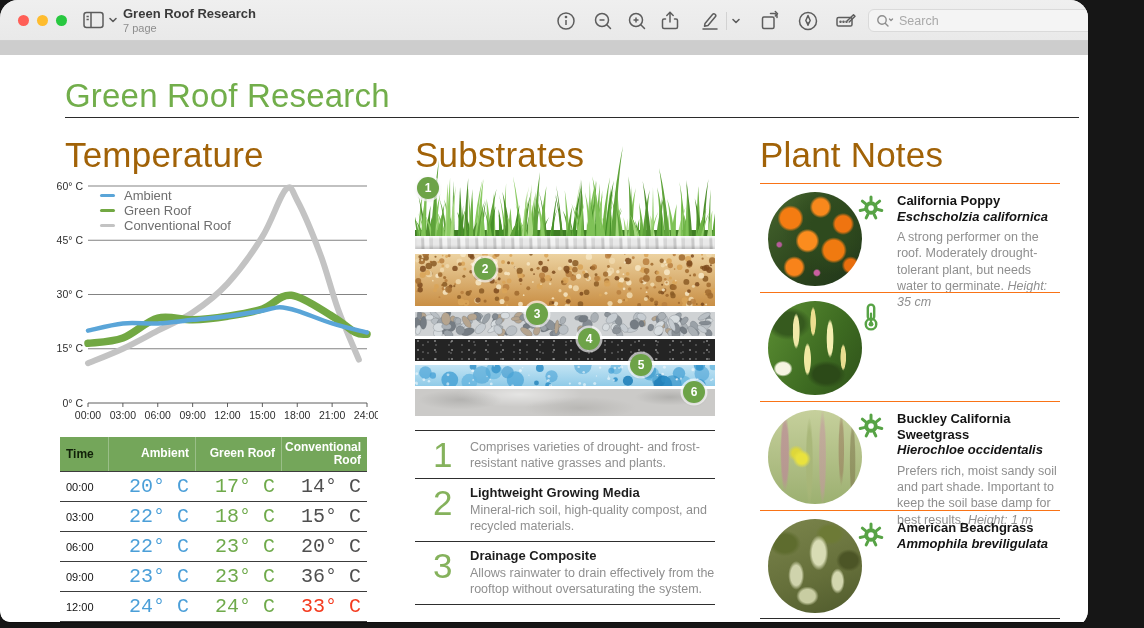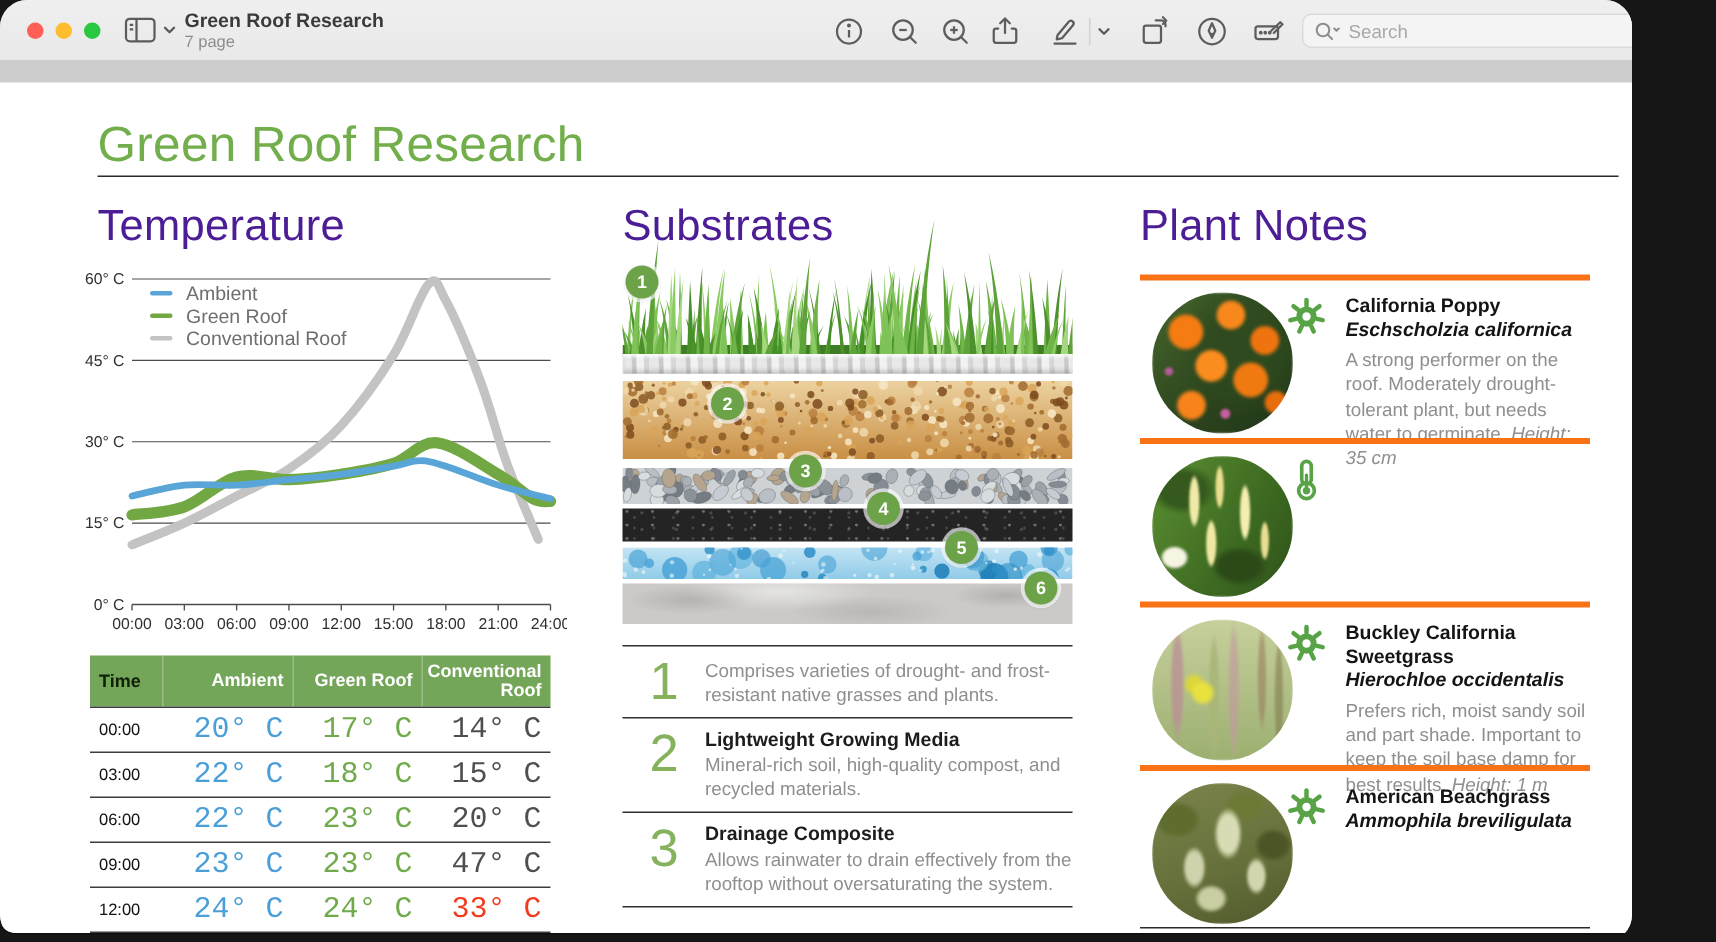--- a/index.html
+++ b/index.html
@@ -17,21 +17,21 @@
   #win-title .s{font-size:11px;color:#8d8d8d;}
   .tb-icon{position:absolute;top:8px;width:26px;height:26px;color:#5d5d5d;}
   .tb-sep{position:absolute;top:12px;width:1px;height:18px;background:#d2d2d2;}
   #search-field{position:absolute;left:868px;top:9px;width:262px;height:23px;background:#f4f4f4;border:1px solid #dadada;border-radius:6px;display:flex;align-items:center;box-sizing:border-box;padding:0 7px;}
   #search-field .ph{font-size:12.5px;color:#a9a9a9;margin-left:5px;}
   
   #page{position:absolute;left:0;top:55px;width:1144px;height:567px;background:#ffffff;}
   .abs{position:absolute;}
   #doc-title{left:65px;top:22px;font-size:33px;color:#72ae4b;letter-spacing:.2px;}
   #doc-title-rule{left:65px;top:62px;width:1014px;height:1px;background:#2b2b2b;}
-  .sec-head{font-size:29px;color:#4c1d95;letter-spacing:.2px;text-align:right;}
+  .sec-head{font-size:35px;color:#a16207;letter-spacing:.2px;text-align:right;}
   #head-temp{left:65px;top:80px;}
   #head-sub{left:415px;top:80px;}
   #head-plant{left:760px;top:80px;}
   
   #chart-wrap{left:48px;top:125px;width:330px;height:248px;}
   #chart-legend{left:100px;top:133px;font-size:13px;color:#6e6e6e;}
   #chart-legend .row{display:flex;align-items:center;height:15px;}
   #chart-legend .dash{width:15px;height:3.6px;border-radius:2px;margin-right:9px;}
   
   #temp-table{left:60px;top:382px;width:307px;}
@@ -69,21 +69,21 @@
   .badge{position:absolute;width:22px;height:22px;border-radius:50%;background:#6da348;
      box-shadow:0 0 0 2.5px rgba(255,255,255,.65),0 1px 3px rgba(0,0,0,.35);
      color:#fff;font-size:12px;font-weight:bold;display:flex;align-items:center;justify-content:center;}
   #sub-list{left:415px;top:375px;width:300px;}
   .sub-item{position:relative;border-top:1px solid #2e2e2e;padding:6px 0 7px 55px;min-height:44px;box-sizing:border-box;}
   .sub-item .num{position:absolute;left:18px;top:4px;font-size:35px;color:#85b25c;}
   .sub-item .ti{font-size:13px;font-weight:bold;color:#1c1c1c;}
   .sub-item .de{font-size:12.5px;color:#8f8f8f;line-height:1.28;margin-top:2px;}
   
   #plant-list{left:760px;top:128px;width:300px;}
-  .plant-item{position:relative;border-top:4px solid #f97316;height:109px;box-sizing:border-box;}
+  .plant-item{position:relative;border-top:1px solid #f97316;height:109px;box-sizing:border-box;}
   .plant-item .photo{position:absolute;left:8px;top:8px;width:94px;height:94px;border-radius:50%;overflow:hidden;}
   .plant-item .photo .inner{position:absolute;inset:0;filter:blur(.6px);}
   .plant-item .picon{position:absolute;left:96px;top:9px;width:30px;height:30px;}
   .plant-item .txt{position:absolute;left:137px;top:9px;width:165px;}
   .plant-item .ti{font-size:13px;font-weight:bold;color:#141414;line-height:1.2;}
   .plant-item .sp{font-size:13px;font-style:italic;color:#141414;line-height:1.2;font-weight:bold;}
   .plant-item .de{font-size:12.5px;color:#8f8f8f;line-height:1.3;margin-top:5px;}
   .plant-item .de i{font-style:italic;}
   #plant-bottomline{position:absolute;left:0;bottom:0;width:300px;height:0;border-top:1px solid #2b2b2b;}
   
@@ -310,21 +310,21 @@
           <div class="trow">
             <div class="time">06:00</div>
             <div class="v v1" style="color: rgb(75, 159, 216);">22° C</div>
             <div class="v v2" style="color: rgb(111, 170, 75);">23° C</div>
             <div class="v v3" style="color: rgb(79, 79, 79);">20° C</div>
           </div>
           <div class="trow">
             <div class="time">09:00</div>
             <div class="v v1" style="color: rgb(75, 159, 216);">23° C</div>
             <div class="v v2" style="color: rgb(111, 170, 75);">23° C</div>
-            <div class="v v3" style="color: rgb(79, 79, 79);">47° C</div>
+            <div class="v v3" style="color: rgb(79, 79, 79);">36° C</div>
           </div>
           <div class="trow">
             <div class="time">12:00</div>
             <div class="v v1" style="color: rgb(75, 159, 216);">24° C</div>
             <div class="v v2" style="color: rgb(111, 170, 75);">24° C</div>
             <div class="v v3" style="color: rgb(244, 58, 30);">33° C</div>
           </div>
           <div class="bottomline"></div>
         </div>
 

